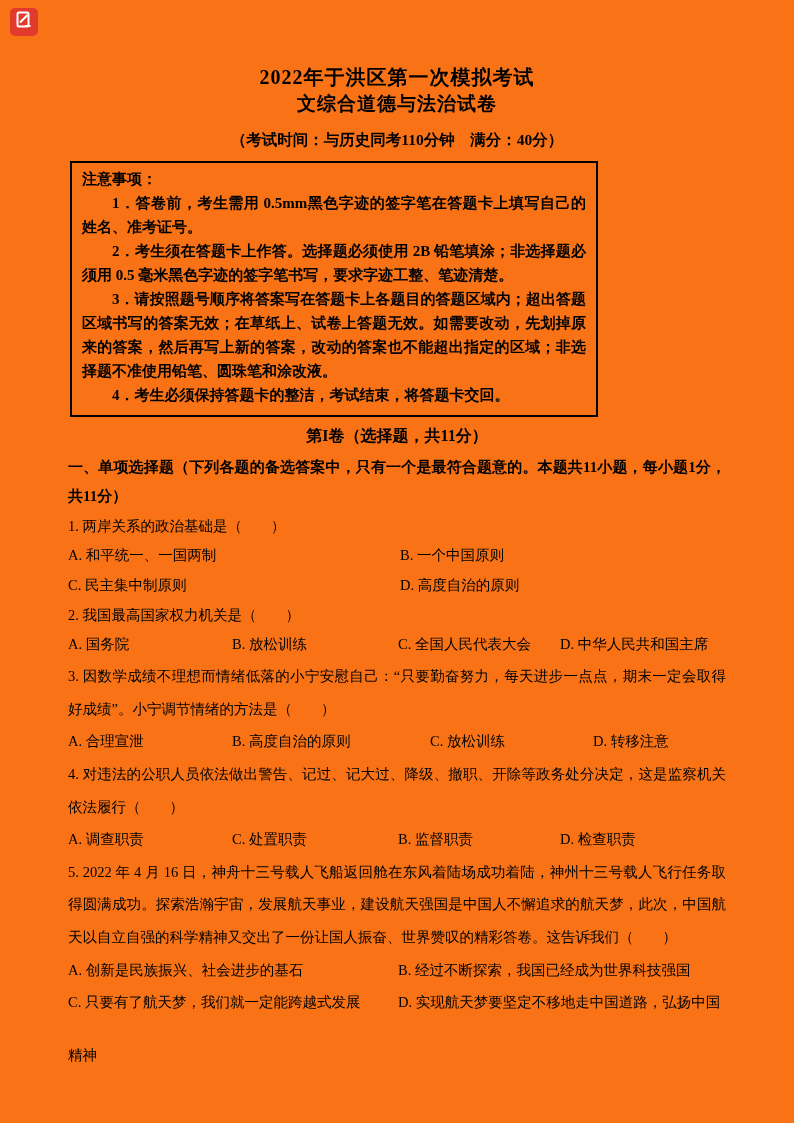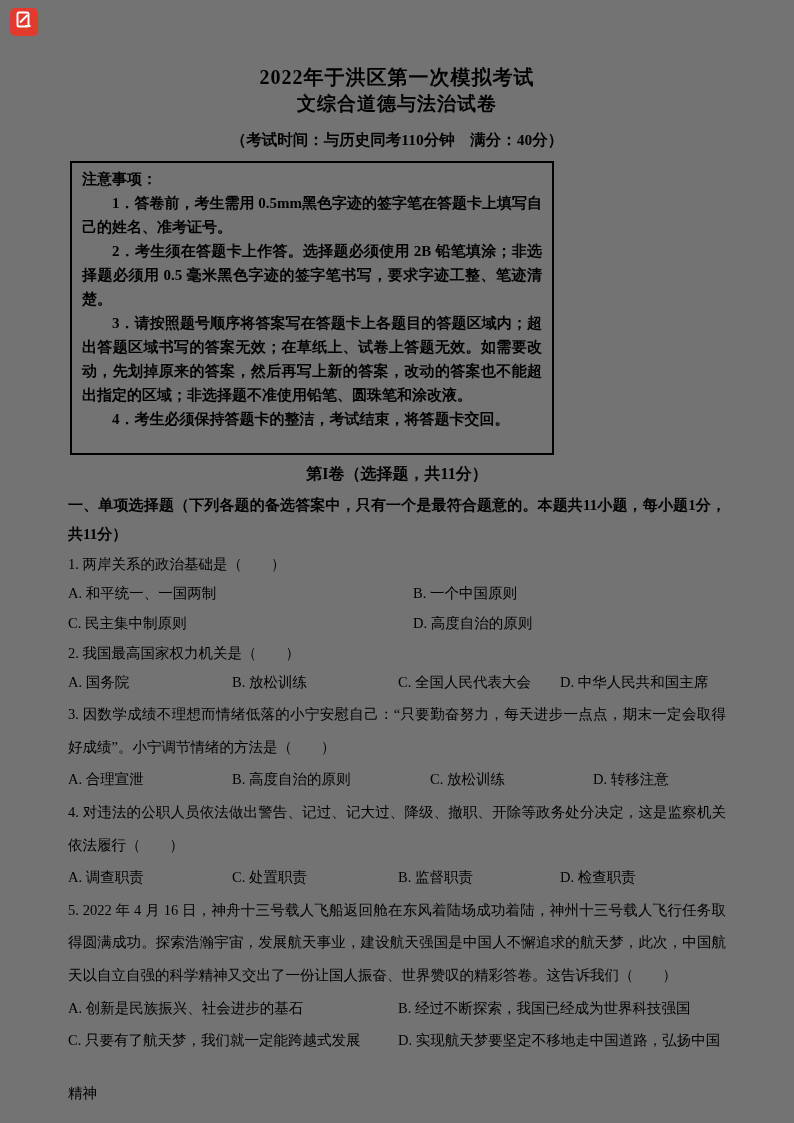--- a/index.html
+++ b/index.html
@@ -1,21 +1,21 @@
 <!DOCTYPE html>
 <html><head>
 <meta charset="utf-8">
 <style>
   * { margin:0; padding:0; box-sizing:border-box; }
   html,body { background:#ffffff; }
   .page {
     position:relative;
     width:794px; height:1123px;
     margin:0 auto;
-    background:#737373;
+    background:#f97316;
     color:#000000;
     font-family:"Liberation Serif","DejaVu Serif",serif;
     overflow:hidden;
   }
   .logo {
     position:absolute; left:10px; top:8px;
     width:28px; height:28px;
     border-radius:5px;
     background:#e23b2e;
     display:flex; align-items:center; justify-content:center;
@@ -31,23 +31,23 @@
     font-size:19px; font-weight:bold;
     letter-spacing:1px;
   }
   .exam-info {
     margin-top:13px;
     text-align:center;
     font-size:15.5px; font-weight:bold;
   }
   .notice-box {
     margin:10px 0 0 70px;
-    width:484px;
+    width:528px;
     border:2px solid #000;
-    padding:4px 10px 22px 10px;
+    padding:4px 10px 8px 10px;
     font-size:15px; font-weight:bold;
     line-height:1.6;
     text-align:justify;
   }
   .notice-item { text-indent:2em; }
   .volume-title {
     margin-top:9px;
     text-align:center;
     font-size:16px; font-weight:bold;
   }
@@ -62,21 +62,21 @@
   .stem {
     line-height:2.05;
     text-align:justify;
   }
   .stem.spaced { line-height:2.25; }
   .opt-row {
     display:grid;
     line-height:2.05;
   }
   .opt-row.spaced { line-height:2.25; }
-  .cols-2  { grid-template-columns:332px auto;gap:13px; }
+  .cols-2  { grid-template-columns:332px auto; }
   .cols-2b { grid-template-columns:330px auto; }
   .cols-4  { grid-template-columns:164px 166px 162px auto; }
   .cols-4b { grid-template-columns:164px 198px 163px auto; }
   .option { white-space:nowrap; overflow:hidden; }
   .continuation {
     margin-top:22px;
     line-height:2.05;
   }
 </style>
 </head>

